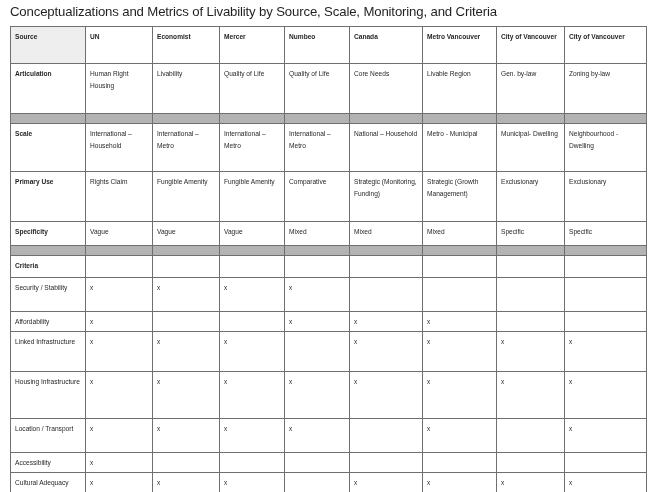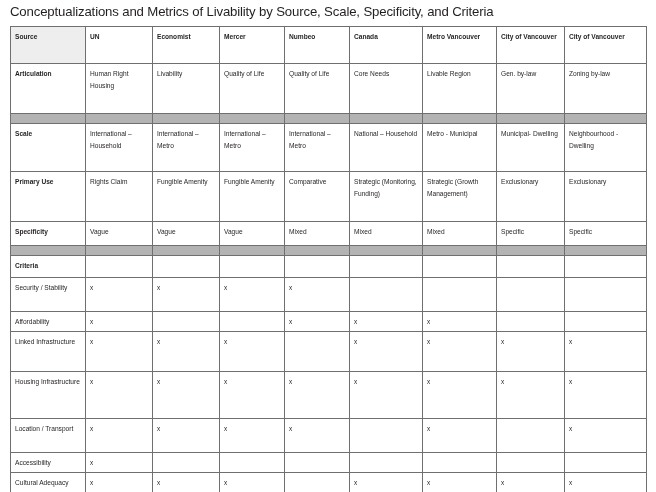--- a/index.html
+++ b/index.html
@@ -105,21 +105,21 @@
   td.xcell {
     font-size: 6.3px;
     color: #2b2b2b;
   }
 </style>
 </head>
 <body>
 
 <div id="page">
 
-  <div id="doc-title">Conceptualizations and Metrics of Livability by Source, Scale, Specificity, and Criteria</div>
+  <div id="doc-title">Conceptualizations and Metrics of Livability by Source, Scale, Monitoring, and Criteria</div>
 
   <div id="table-wrap">
     <table class="livability">
       <colgroup>
         <col class="c0">
           <col class="c1">
           <col class="c2">
           <col class="c3">
           <col class="c4">
         <col class="c5">

